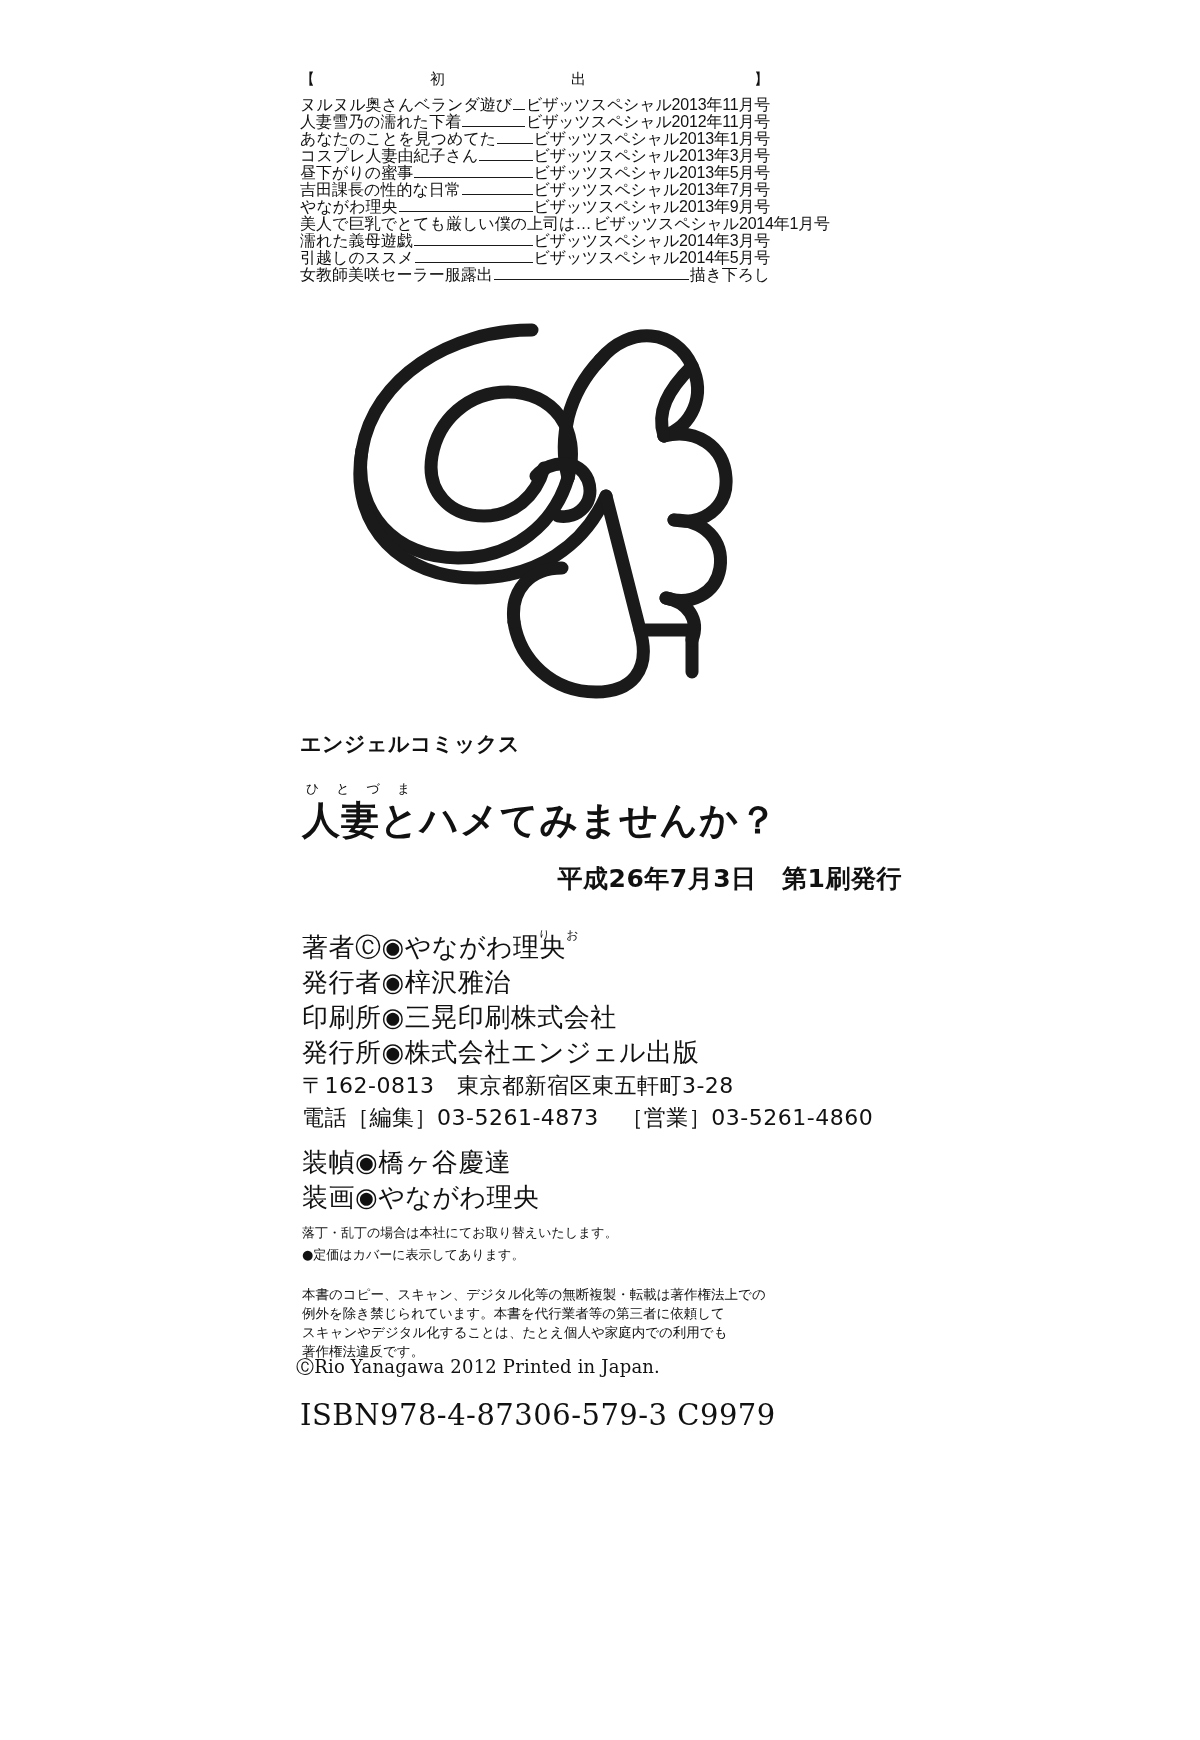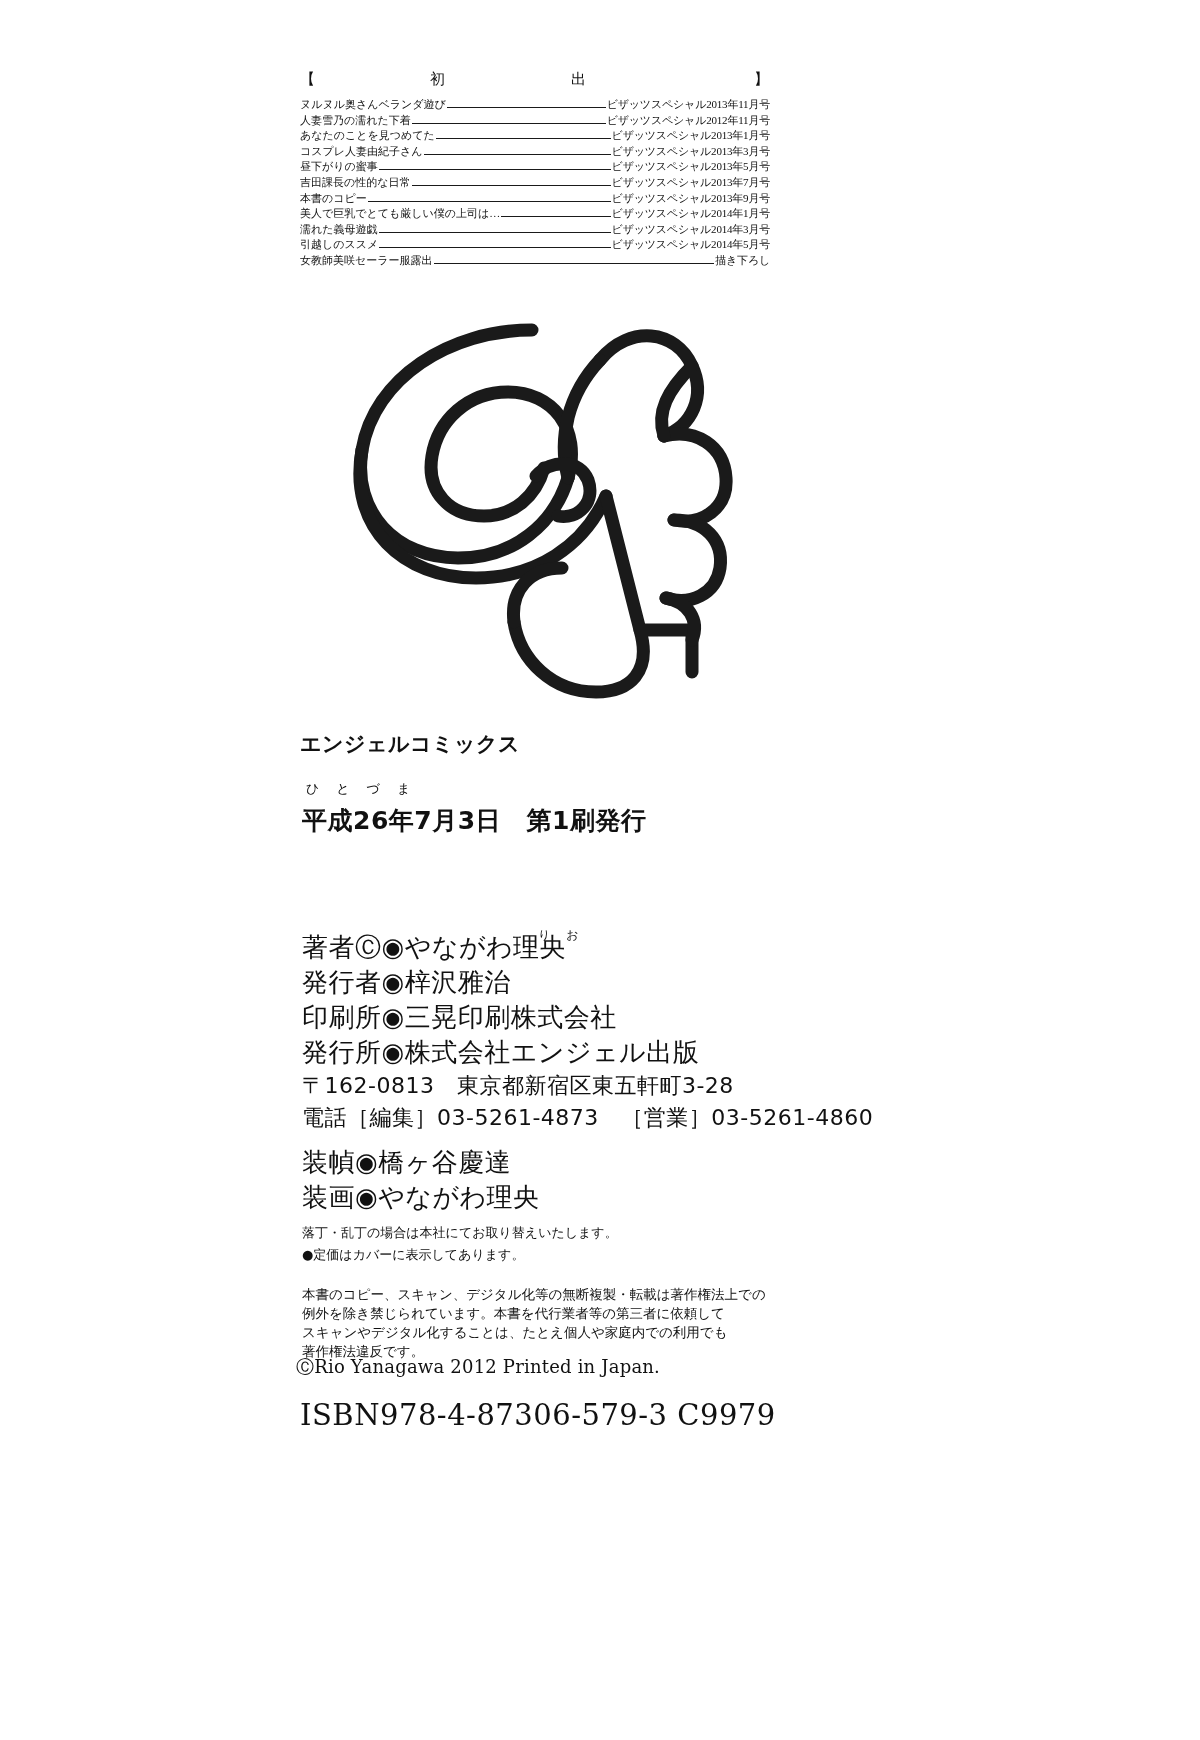--- a/index.html
+++ b/index.html
@@ -39,24 +39,24 @@
   .credits-header .shutsu {
     flex: 0 0 auto;
     margin-left: 125px;
   }
   .credits-header .bracket-right {
     margin-left: auto;
   }
   .credit-row {
     display: flex;
     align-items: baseline;
-    font-size: 11px;
+    font-size: 16px;
     line-height: 15.6px;
     white-space: nowrap;
-    font-family: Liberation Serif, serif;
+    font-family: Liberation Sans, sans-serif;
   }
   .credit-title { flex: 0 0 auto; }
   .credit-leader {
     flex: 1 1 auto;
     border-bottom: 1px solid #1a1a1a;
     margin: 0 1px 4px 1px;
     height: 0;
   }
   .credit-source { flex: 0 0 auto; letter-spacing: -0.2px; }
 
@@ -96,23 +96,24 @@
   .book-title {
     font-size: 38px;
     font-weight: bold;
     letter-spacing: 1px;
     line-height: 44px;
     font-family: "DejaVu Sans", sans-serif;
   }
   .pub-date {
     font-size: 25px;
     font-weight: bold;
-    margin-top: 6px;
+    margin-top: 20px;
     letter-spacing: 0.5px;
     font-family: "DejaVu Sans", sans-serif;
+    text-align: right;
   }
 
   
   .staff-block {
     position: absolute;
     left: 302px;
     top: 930px;
     width: 620px;
   }
   .staff-line {
@@ -219,21 +220,21 @@
     <span class="credit-title">昼下がりの蜜事</span>
     <span class="credit-leader"></span>
     <span class="credit-source">ビザッツスペシャル2013年5月号</span>
   </div>
   <div class="credit-row">
     <span class="credit-title">吉田課長の性的な日常</span>
     <span class="credit-leader"></span>
     <span class="credit-source">ビザッツスペシャル2013年7月号</span>
   </div>
   <div class="credit-row">
-    <span class="credit-title">本書のコピー</span>
+    <span class="credit-title">やながわ理央</span>
     <span class="credit-leader"></span>
     <span class="credit-source">ビザッツスペシャル2013年9月号</span>
   </div>
   <div class="credit-row">
     <span class="credit-title">美人で巨乳でとても厳しい僕の上司は…</span>
     <span class="credit-leader"></span>
     <span class="credit-source">ビザッツスペシャル2014年1月号</span>
   </div>
   <div class="credit-row">
     <span class="credit-title">濡れた義母遊戯</span>
@@ -273,20 +274,21 @@
 
       <path d="M236 176 C252 158 280 160 288 180 C296 202 278 220 258 216"></path>
     </g>
   </svg>
 </div>
 
 <div class="brand">エンジェルコミックス</div>
 
 <div class="title-block">
   <div class="furigana">ひとづま</div>
+  <div class="book-title">人妻とハメてみませんか？</div>
   <div class="pub-date">平成26年7月3日　第1刷発行</div>
 </div>
 
 <div class="staff-block">
   <div class="staff-line">
     <span class="ruby-rio">りお</span>
     <span>著者Ⓒ◉やながわ理央</span>
   </div>
   <div class="staff-line">発行者◉梓沢雅治</div>
   <div class="staff-line">印刷所◉三晃印刷株式会社</div>

